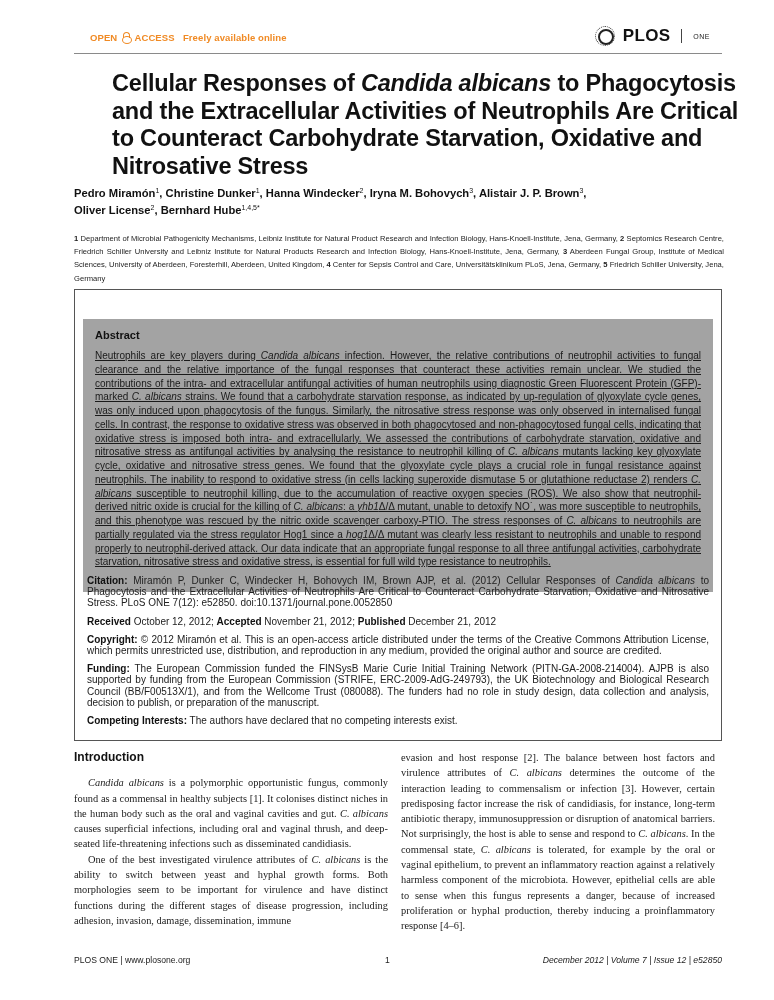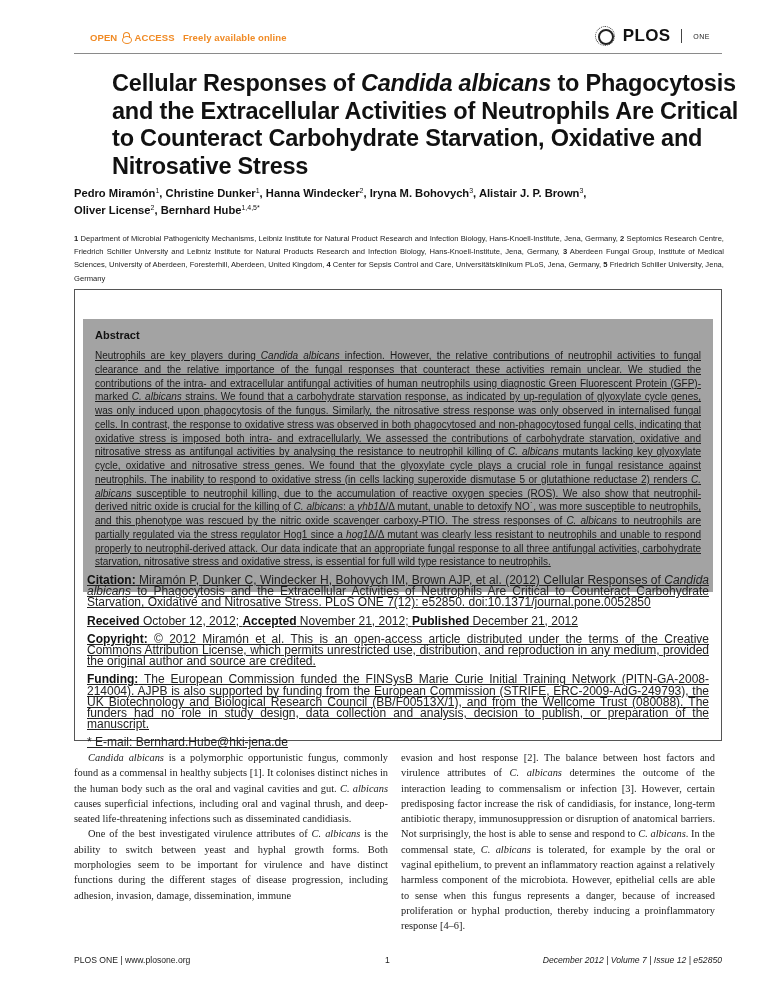--- a/index.html
+++ b/index.html
@@ -27,21 +27,21 @@
 
     .affil { position: absolute; left: 74px; top: 232px; width: 650px; font-size: 7.6px; line-height: 13.2px; color: #222; text-align: justify; }
     .affil b { font-weight: bold; }
 
     .infobox { position: absolute; left: 74px; top: 289px; width: 648px; height: 452px; border: 1px solid #555; }
     .abstract { position: absolute; left: 8px; top: 8px; width: 630px; height: 273px; background: #a3a3a3; padding: 10px 12px 0 12px; margin-top: 21px; }
     .abs-head { font-size: 11px; font-weight: bold; color: #111; margin-bottom: 8px; }
     .abs-body { font-size: 10px; line-height: 13.75px; color: #1a1a1a; text-align: justify; text-decoration: underline; }
     .abs-body i { font-style: italic; }
 
-    .meta { position: absolute; left: 12px; top: 285px; width: 622px; font-size: 12px; line-height: 11.2px; color: #222; text-decoration: underline; }
+    .meta { position: absolute; left: 12px; top: 285px; width: 622px; font-size: 10px; line-height: 11.2px; color: #222; }
     .meta p { text-align: justify; margin-bottom: 7px; }
     .meta b { font-weight: bold; color: #111; }
     .meta i { font-style: italic; }
 
     .col { position: absolute; top: 750px; width: 314px; font-family: "Liberation Serif", serif; font-size: 10.4px; line-height: 15.3px; color: #1a1a1a; text-align: justify; }
     .col i { font-style: italic; }
     .col-left { left: 74px; }
     .col-right { left: 401px; }
     .intro-head { font-family: "Liberation Sans", sans-serif; font-size: 12px; font-weight: bold; color: #111; margin-bottom: 10px; }
     .col p.ind { text-indent: 14px; }
@@ -94,25 +94,26 @@
   <div class="abstract">
     <div class="abs-head">Abstract</div>
     <div class="abs-body"><span>Neutrophils are key players during </span><i>Candida albicans</i><span> infection. However, the relative contributions of neutrophil activities to fungal clearance and the relative importance of the fungal responses that counteract these activities remain unclear. We studied the contributions of the intra- and extracellular antifungal activities of human neutrophils using diagnostic Green Fluorescent Protein (GFP)-marked </span><i>C. albicans</i><span> strains. We found that a carbohydrate starvation response, as indicated by up-regulation of glyoxylate cycle genes, was only induced upon phagocytosis of the fungus. Similarly, the nitrosative stress response was only observed in internalised fungal cells. In contrast, the response to oxidative stress was observed in both phagocytosed and non-phagocytosed fungal cells, indicating that oxidative stress is imposed both intra- and extracellularly. We assessed the contributions of carbohydrate starvation, oxidative and nitrosative stress as antifungal activities by analysing the resistance to neutrophil killing of </span><i>C. albicans</i><span> mutants lacking key glyoxylate cycle, oxidative and nitrosative stress genes. We found that the glyoxylate cycle plays a crucial role in fungal resistance against neutrophils. The inability to respond to oxidative stress (in cells lacking superoxide dismutase 5 or glutathione reductase 2) renders </span><i>C. albicans</i><span> susceptible to neutrophil killing, due to the accumulation of reactive oxygen species (ROS). We also show that neutrophil-derived nitric oxide is crucial for the killing of </span><i>C. albicans</i><span>: a </span><i>yhb1</i><span>Δ/Δ mutant, unable to detoxify NO˙, was more susceptible to neutrophils, and this phenotype was rescued by the nitric oxide scavenger carboxy-PTIO. The stress responses of </span><i>C. albicans</i><span> to neutrophils are partially regulated via the stress regulator Hog1 since a </span><i>hog1</i><span>Δ/Δ mutant was clearly less resistant to neutrophils and unable to respond properly to neutrophil-derived attack. Our data indicate that an appropriate fungal response to all three antifungal activities, carbohydrate starvation, nitrosative stress and oxidative stress, is essential for full wild type resistance to neutrophils.</span></div>
   </div>
 
   <div class="meta">
     <p><b>Citation:</b><span> Miramón P, Dunker C, Windecker H, Bohovych IM, Brown AJP, et al. (2012) Cellular Responses of </span><i>Candida albicans</i><span> to Phagocytosis and the Extracellular Activities of Neutrophils Are Critical to Counteract Carbohydrate Starvation, Oxidative and Nitrosative Stress. PLoS ONE 7(12): e52850. doi:10.1371/journal.pone.0052850</span></p>
     <p><b>Received</b><span> October 12, 2012; </span><b>Accepted</b><span> November 21, 2012; </span><b>Published</b><span> December 21, 2012</span></p>
     <p><b>Copyright:</b><span> © 2012 Miramón et al. This is an open-access article distributed under the terms of the Creative Commons Attribution License, which permits unrestricted use, distribution, and reproduction in any medium, provided the original author and source are credited.</span></p>
     <p><b>Funding:</b><span> The European Commission funded the FINSysB Marie Curie Initial Training Network (PITN-GA-2008-214004). AJPB is also supported by funding from the European Commission (STRIFE, ERC-2009-AdG-249793), the UK Biotechnology and Biological Research Council (BB/F00513X/1), and from the Wellcome Trust (080088). The funders had no role in study design, data collection and analysis, decision to publish, or preparation of the manuscript.</span></p>
-    <p>* E-mail: Bernhard.Hube@hki-jena.de</p>
+    <p><b>Competing Interests:</b><span> The authors have declared that no competing interests exist.</span></p>
   </div>
 </div>
 
 <div class="col col-left">
+  <div class="intro-head">Introduction</div>
   <p class="ind"><i>Candida albicans</i><span> is a polymorphic opportunistic fungus, commonly found as a commensal in healthy subjects [1]. It colonises distinct niches in the human body such as the oral and vaginal cavities and gut. </span><i>C. albicans</i><span> causes superficial infections, including oral and vaginal thrush, and deep-seated life-threatening infections such as disseminated candidiasis.</span></p>
   <p class="ind"><span>One of the best investigated virulence attributes of </span><i>C. albicans</i><span> is the ability to switch between yeast and hyphal growth forms. Both morphologies seem to be important for virulence and have distinct functions during the different stages of disease progression, including adhesion, invasion, damage, dissemination, immune</span></p>
 </div>
 
 <div class="col col-right">
   <p><span>evasion and host response [2]. The balance between host factors and virulence attributes of </span><i>C. albicans</i><span> determines the outcome of the interaction leading to commensalism or infection [3]. However, certain predisposing factor increase the risk of candidiasis, for instance, long-term antibiotic therapy, immunosuppression or disruption of anatomical barriers. Not surprisingly, the host is able to sense and respond to </span><i>C. albicans</i><span>. In the commensal state, </span><i>C. albicans</i><span> is tolerated, for example by the oral or vaginal epithelium, to prevent an inflammatory reaction against a relatively harmless component of the microbiota. However, epithelial cells are able to sense when this fungus represents a danger, because of increased proliferation or hyphal production, thereby inducing a proinflammatory response [4–6].</span></p>
 </div>
 
 <div class="footer">
   <span class="f-left">PLOS ONE | www.plosone.org</span>

